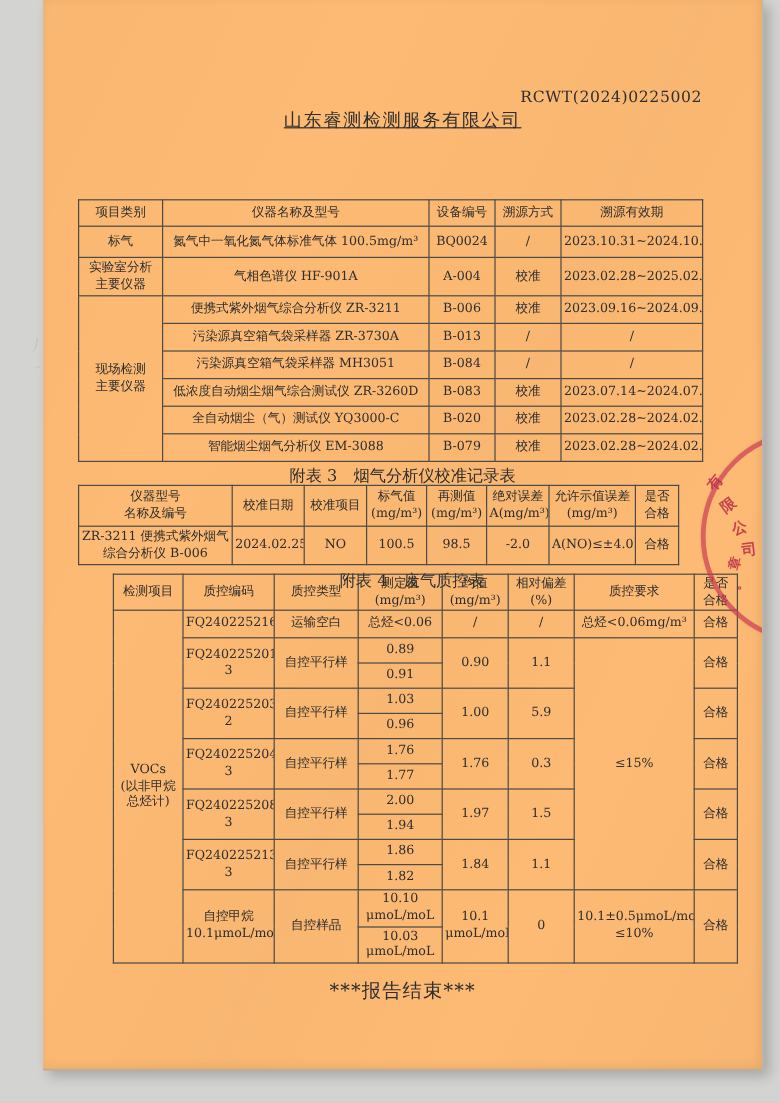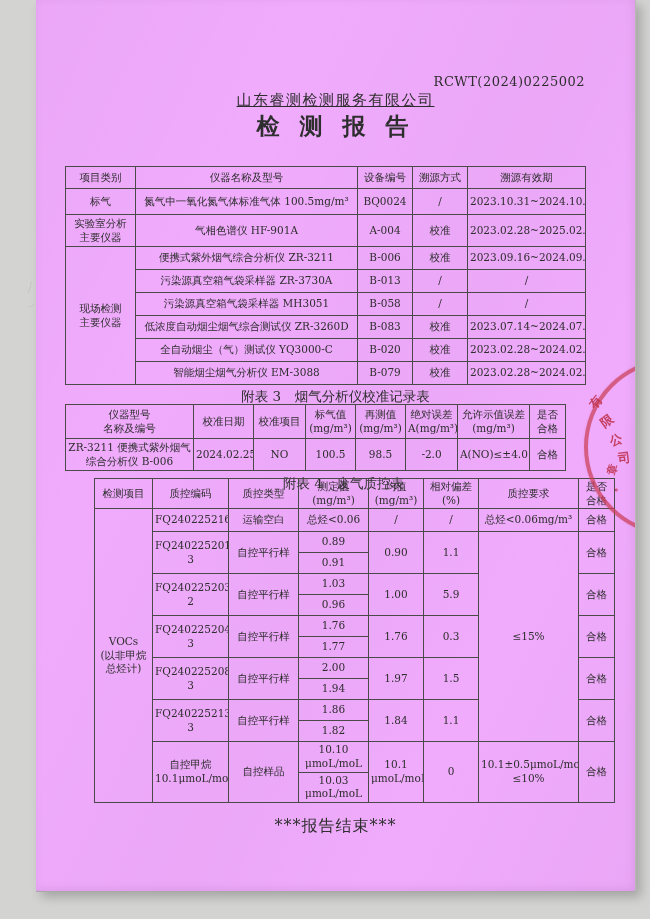--- a/index.html
+++ b/index.html
@@ -6,21 +6,21 @@
   html,body { width:650px; height:919px; }
   body {
     position:relative;
     background:#d3d3d2;
     font-family:"DejaVu Serif","Liberation Serif",serif;
     color:#2e2e2e;
     overflow:hidden;
   }
   .page {
     position:absolute; left:36px; top:0; width:600px; height:892px;
-    background:#f0abfc;
+    background:#fdba74;
     border-right:1px solid #b8b8b6;
     border-bottom:1px solid #a9a9a7;
     box-shadow:5px 5px 10px rgba(0,0,0,.22), inset -4px 0 8px rgba(0,0,0,.04), inset 0 -4px 8px rgba(0,0,0,.04);
     overflow:hidden;
   }
   .page::before {
     content:""; position:absolute; inset:0; pointer-events:none;
     background:linear-gradient(115deg, rgba(0,0,0,.018) 0%, transparent 28%, rgba(0,0,0,.02) 55%, transparent 75%, rgba(0,0,0,.025) 100%);
   }
   .doc-number { position:absolute; top:74px; right:50px; font-size:13px; letter-spacing:.5px; }
@@ -62,21 +62,20 @@
 </head>
 <body>
 
 <div class="scan-mark mk1"></div>
 <div class="scan-mark mk2"></div>
 
 <div class="page">
 
   <div class="doc-number">RCWT(2024)0225002</div>
   <div class="company">山东睿测检测服务有限公司</div>
-  <div class="title">检 测 报 告</div>
 
 
   <table class="t2">
     <colgroup>
         <col style="width:70px">
         <col style="width:222px">
         <col style="width:55px">
         <col style="width:55px">
         <col style="width:118px">
       </colgroup>
@@ -112,21 +111,21 @@
       <td>2023.09.16~2024.09.15</td>
     </tr>
     <tr style="height:23px">
       <td>污染源真空箱气袋采样器 ZR-3730A</td>
       <td>B-013</td>
       <td>/</td>
       <td>/</td>
     </tr>
     <tr style="height:23px">
       <td>污染源真空箱气袋采样器 MH3051</td>
-      <td>B-058</td>
+      <td>B-084</td>
       <td>/</td>
       <td>/</td>
     </tr>
     <tr style="height:23px">
       <td>低浓度自动烟尘烟气综合测试仪 ZR-3260D</td>
       <td>B-083</td>
       <td>校准</td>
       <td>2023.07.14~2024.07.13</td>
     </tr>
     <tr style="height:23px">

